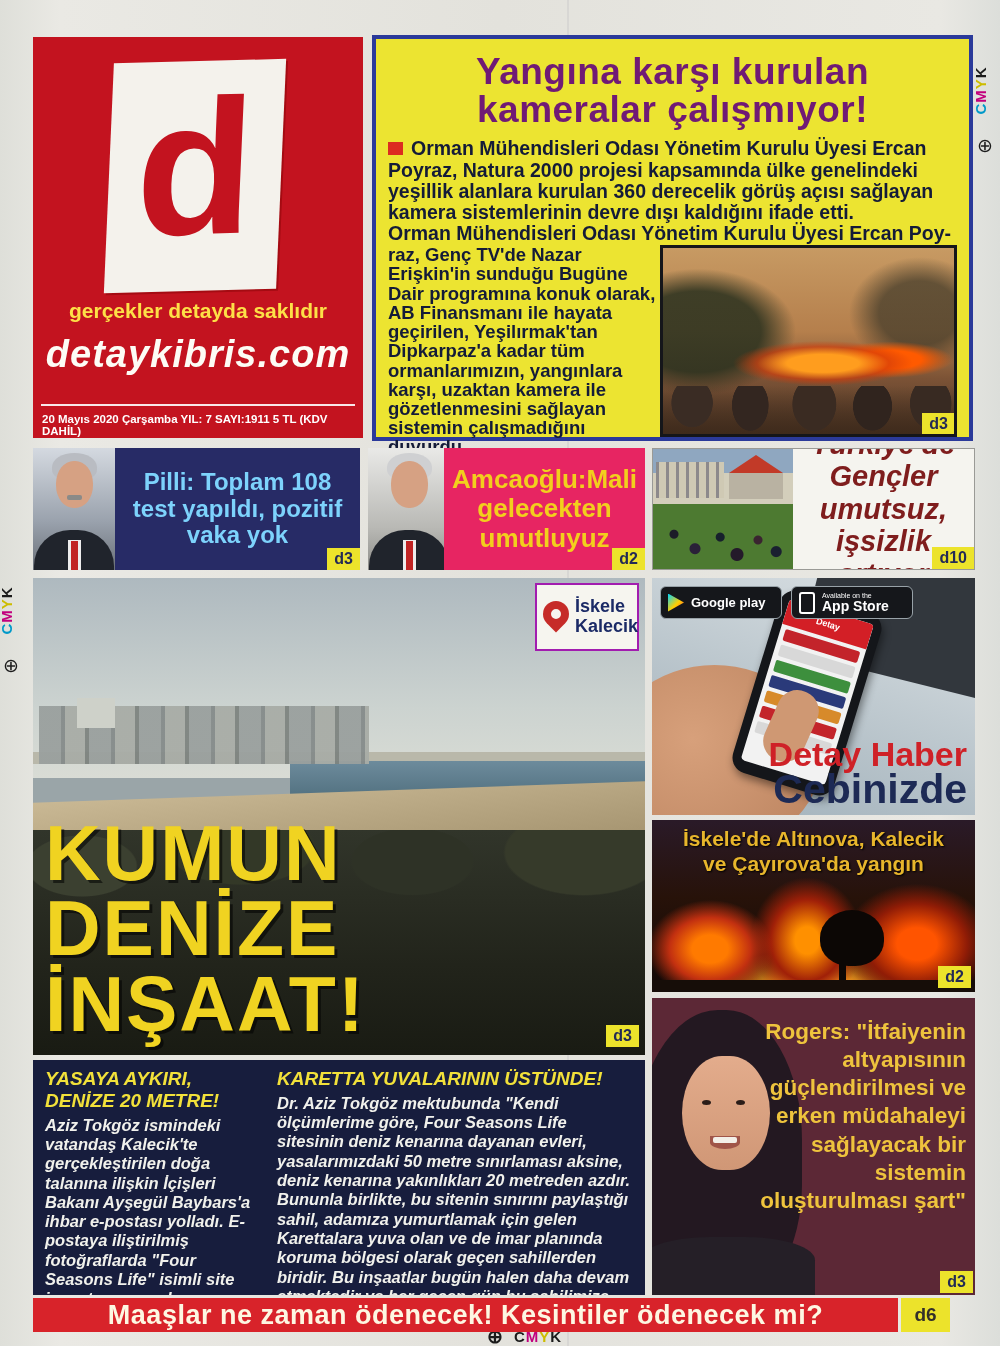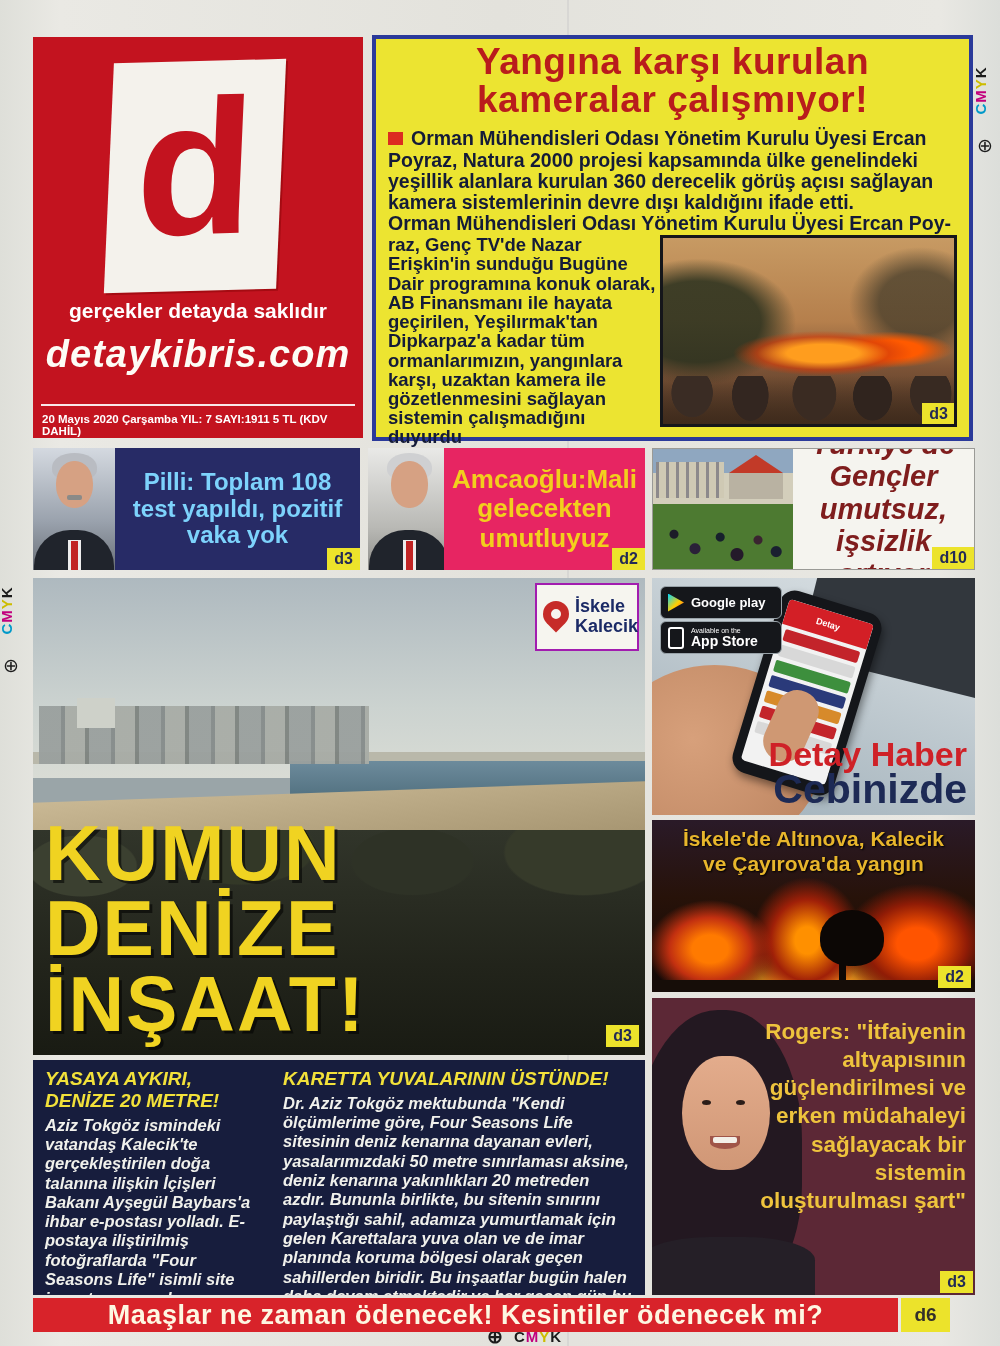--- a/index.html
+++ b/index.html
@@ -21,32 +21,32 @@
   .c-c{color:#0099c9;} .c-m{color:#c2007d;} .c-y{color:#cdbc00;} .c-k{color:#1a1a1a;}
   .bmark{position:absolute;left:487px;top:1327px;display:flex;gap:10px;align-items:center;
          font-size:15px;font-weight:700;letter-spacing:1px;}
 
   
   .masthead{position:absolute;left:33px;top:37px;width:330px;height:401px;background:#c3131f;}
   .logo-box{position:absolute;left:76px;top:24px;width:172px;height:230px;background:#f4f2ec;
             transform:skewX(-4deg) rotate(-1.5deg);box-shadow:2px 2px 0 rgba(120,0,0,.4);
             display:flex;align-items:center;justify-content:center;}
   .logo-d{font-size:192px;font-weight:900;color:#c3131f;line-height:1;transform:translateY(-8px);}
-  .tagline{position:absolute;left:0;right:0;top:262px;text-align:center;color:#ffffff;
+  .tagline{position:absolute;left:0;right:0;top:262px;text-align:center;color:#fde047;
            font-size:21px;font-weight:700;}
   .website{position:absolute;left:0;right:0;top:296px;text-align:center;color:#fdfcf5;
            font-size:38px;font-weight:900;font-style:italic;letter-spacing:1px;}
   .mast-divider{position:absolute;left:8px;right:8px;top:367px;height:2px;background:rgba(255,255,255,.9);}
   .dateline{position:absolute;left:9px;right:6px;top:376px;color:#fff;font-size:11.5px;font-weight:700;}
 
   
   .top-story{position:absolute;left:372px;top:35px;width:601px;height:406px;background:#ece431;
              border:4px solid #2b3a9a;box-sizing:border-box;padding:4px 12px;}
-  .ts-headline{text-align:center;font-size:37px;font-weight:900;
-               color:#b91c1c;line-height:1.02;letter-spacing:.5px;}
+  .ts-headline{margin-top:10px;text-align:center;font-size:37px;font-weight:900;
+               color:#701a75;line-height:1.02;letter-spacing:.5px;}
   .ts-lead{margin-top:10px;font-size:19.5px;font-weight:800;color:#141b38;line-height:1.08;}
   .red-bullet{display:inline-block;width:15px;height:13px;background:#dc2c20;margin-right:8px;}
   .ts-line1{font-size:19.5px;font-weight:800;color:#141b38;line-height:1.05;}
   .ts-flow{display:flex;margin-top:2px;}
   .ts-body{width:272px;font-size:18.5px;font-weight:800;color:#141b38;line-height:1.04;}
   .ts-photo{flex:1;height:186px;border:3px solid #15161a;position:relative;overflow:hidden;
      background:
        radial-gradient(ellipse 120px 30px at 55% 62%, #ff9d1e 0 30%, rgba(210,60,10,.65) 55%, transparent 75%),
        radial-gradient(ellipse 90px 26px at 78% 60%, #ff5a00 0 35%, transparent 70%),
        radial-gradient(ellipse 140px 90px at 12% 45%, rgba(40,48,30,.85) 0 45%, transparent 70%),
@@ -139,21 +139,21 @@
             border-radius:20px;transform:rotate(24deg);}
   .ad-phone{position:absolute;left:102px;top:20px;width:106px;height:190px;background:#14161a;
             border-radius:16px;transform:rotate(17deg);box-shadow:3px 4px 8px rgba(0,0,0,.45);}
   .ad-screen{position:absolute;left:9px;right:9px;top:10px;bottom:12px;background:#f2f2f2;
              border-radius:4px;overflow:hidden;}
   .scr-head{height:26px;background:#d31f26;color:#fff;font-size:9px;font-weight:700;
             display:flex;align-items:center;justify-content:center;}
   .scr-row{height:12px;margin:4px 5px 0;border-radius:2px;}
   .scr-red{background:#c3242b;} .scr-green{background:#3d8f3d;} .scr-navy{background:#2a3a7a;}
   .scr-gray{background:#d8d8d8;} .scr-orange{background:#d78a2a;}
-  .store-badges{position:absolute;left:8px;top:8px;display:flex;flex-direction:column;gap:2px;}
+  .store-badges{position:absolute;left:8px;top:8px;display:flex;flex-direction:row;gap:9px;}
   .store-badge{width:122px;height:33px;background:#15171b;border:1px solid #98a2a8;border-radius:6px;
                color:#fff;display:flex;align-items:center;padding:0 7px;gap:7px;box-sizing:border-box;}
   .play-tri{width:16px;height:18px;background:linear-gradient(135deg,#00d7fe,#ffd000 55%,#ff3a44);
             clip-path:polygon(0 0,100% 50%,0 100%);flex:0 0 auto;}
   .gp-text{font-size:13px;font-weight:700;}
   .as-icon{width:12px;height:18px;border:2px solid #fff;border-radius:3px;flex:0 0 auto;}
   .as-lines{display:flex;flex-direction:column;line-height:1;}
   .as-small{font-size:7px;} .as-big{font-size:14px;font-weight:700;}
   .ad-titles{position:absolute;right:8px;bottom:6px;text-align:right;line-height:.95;}
   .ad-t1{color:#cf2127;font-size:34px;font-weight:900;}
@@ -183,21 +183,21 @@
   .r-eye.l{left:20px;} .r-eye.r{left:54px;}
   .r-smile{position:absolute;left:28px;top:80px;width:30px;height:13px;border-radius:0 0 50% 50%;background:#a05548;}
   .r-teeth{position:absolute;left:31px;top:81px;width:24px;height:6px;border-radius:2px;background:#f3efe8;}
   .r-body{position:absolute;left:-12px;bottom:0;width:175px;height:58px;background:#251f27;
           border-radius:40% 40% 0 0;}
   .r-quote{position:absolute;left:108px;right:9px;top:20px;text-align:right;color:#eec33d;
            font-size:22.5px;font-weight:800;line-height:1.25;}
 
   
   .bottom-cols{position:absolute;left:33px;top:1060px;width:612px;height:235px;background:#171d3d;
-               box-sizing:border-box;padding:8px 12px;display:flex;gap:20px;overflow:hidden;}
+               box-sizing:border-box;padding:8px 12px;display:flex;gap:14px;overflow:hidden;}
   .bc-col1{width:218px;flex:0 0 auto;}
   .bc-col2{flex:1;}
   .bc-head{color:#f2e13a;font-style:italic;font-weight:800;font-size:19px;line-height:1.15;margin-bottom:4px;}
   .bc-body{color:#f1f1ec;font-style:italic;font-weight:600;font-size:16.5px;line-height:1.17;}
 
   
   .banner{position:absolute;left:33px;top:1298px;width:865px;height:34px;background:#d8232a;
           display:flex;align-items:center;justify-content:center;}
   .banner-text{color:#fdf7e2;font-size:27px;font-weight:800;letter-spacing:.5px;}
   .banner-ref{position:absolute;left:901px;top:1298px;width:49px;height:34px;background:#ece32b;

